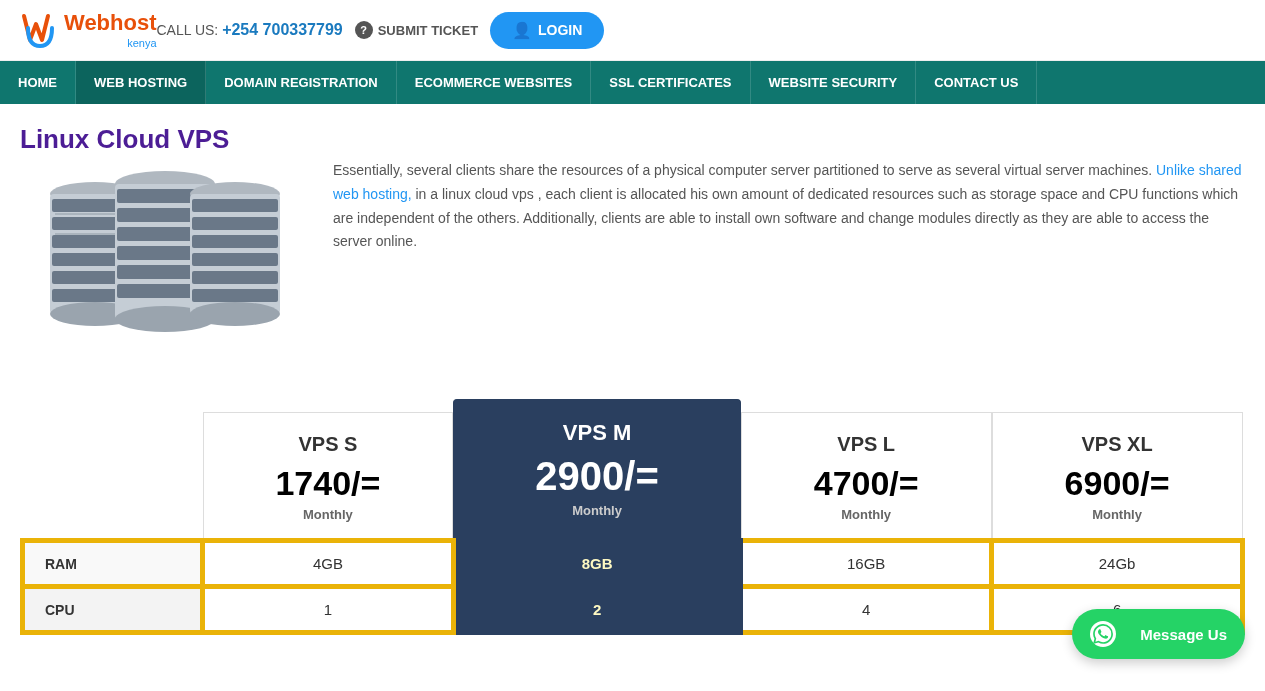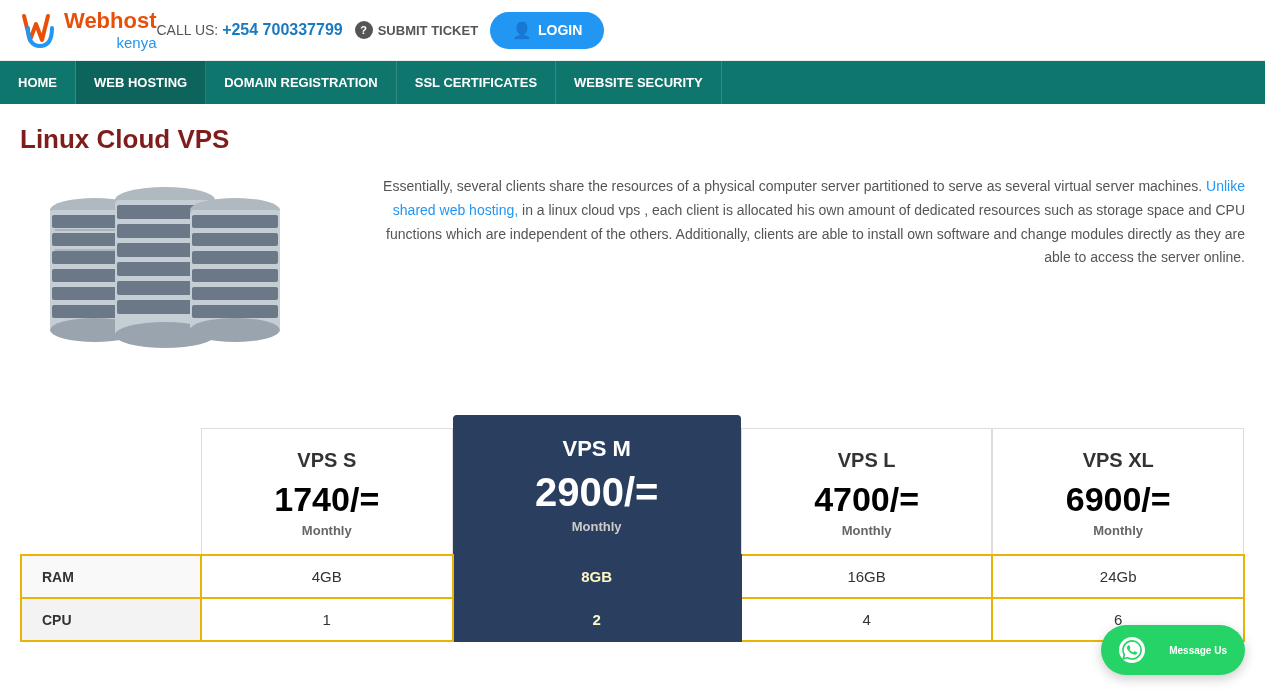--- a/index.html
+++ b/index.html
@@ -12,21 +12,21 @@
       padding: 8px 20px;
       background: #fff;
       border-bottom: 1px solid #eee;
     }
     .logo-area { display: flex; align-items: center; }
     .logo-icon { display: flex; align-items: flex-end; margin-right: 4px; }
     .logo-icon svg { width: 40px; height: 44px; }
     .logo-text-area { display: flex; flex-direction: column; line-height: 1.1; }
     .logo-main { font-size: 22px; font-weight: bold; color: #333; }
     .logo-main span { color: #e8500a; }
-    .logo-sub { font-size: 15px; color: #2196f3; text-align: right; margin-top: 2px; }
+    .logo-sub { font-size: 11px; color: #2196f3; text-align: right; margin-top: 2px; }
 
     .top-right { display: flex; align-items: center; gap: 12px; }
     .call-us { font-size: 14px; color: #555; }
     .call-us a { color: #1a7abf; text-decoration: none; font-weight: bold; font-size: 16px; }
     .submit-ticket { display: flex; align-items: center; gap: 5px; color: #555; font-size: 13px; font-weight: bold; cursor: pointer; text-decoration: none; }
     .help-icon { width: 18px; height: 18px; border-radius: 50%; background: #555; color: #fff; display: inline-flex; align-items: center; justify-content: center; font-size: 11px; font-weight: bold; }
     .login-btn {
       background: #2196f3;
       color: #fff;
       border: none;
@@ -60,30 +60,29 @@
       align-items: center;
     }
     .nav-item.active { background: rgba(0,0,0,0.15); }
 
     
     .content { padding: 20px 20px 0 20px; }
 
     .page-title {
       font-size: 26px;
       font-weight: bold;
-      color: #7f1d1d;
-      margin-bottom: 20px;
+      color: #4c1d95;
+      margin-bottom: 4px;
     }
 
     .intro-section {
       display: flex;
-      gap: 38px;
+      gap: 13px;
       margin-bottom: 40px;
       align-items: flex-start;
-      text-align: right;
     }
 
     .server-image {
       width: 300px;
       min-width: 300px;
       height: 200px;
       display: flex;
       align-items: center;
       justify-content: center;
       flex-shrink: 0;
@@ -153,21 +152,21 @@
     }
     .plan-period.featured-text { color: #ccc; }
 
     .label-col {
       width: 200px;
       min-width: 160px;
     }
 
     .data-row td {
       padding: 12px 20px;
-      border: 2px solid #eab308;
+      border: 5px solid #eab308;
       text-align: center;
       font-size: 15px;
       color: #333;
     }
     .data-row td.label-cell {
       text-align: left;
       font-weight: bold;
       background: #f9f9f9;
       font-size: 14px;
     }
@@ -175,30 +174,30 @@
       background: #2a3f5f;
       color: #fef9c3;
       font-weight: bold;
       border-color: #2a3f5f;
     }
     .data-row:nth-child(even) td.label-cell { background: #f3f3f3; }
 
     
     .message-us-btn {
       position: fixed;
-      bottom: 16px;
+      bottom: 32px;
       right: 20px;
       background: #25d366;
       color: #fff;
       border-radius: 30px;
       padding: 12px 18px;
       display: flex;
       align-items: center;
       gap: 24px;
-      font-size: 10px;
+      font-size: 15px;
       font-weight: bold;
       cursor: pointer;
       box-shadow: 0 4px 12px rgba(0,0,0,0.2);
       z-index: 999;
     }
     .whatsapp-icon {
       width: 26px;
       height: 26px;
       background: #fff;
       border-radius: 50%;
@@ -242,22 +241,24 @@
       <span class="person-icon">👤</span>
       <span>LOGIN</span>
     </button>
   </div>
 </div>
 
 <nav class="nav-bar">
   <div class="nav-item">HOME</div>
   <div class="nav-item active">WEB HOSTING</div>
   <div class="nav-item">DOMAIN REGISTRATION</div>
+  <div class="nav-item">ECOMMERCE WEBSITES</div>
   <div class="nav-item">SSL CERTIFICATES</div>
   <div class="nav-item">WEBSITE SECURITY</div>
+  <div class="nav-item">CONTACT US</div>
 </nav>
 
 <div class="content">
   <h1 class="page-title">Linux Cloud VPS</h1>
 
   <div class="intro-section">
     <div class="server-image">
 
       <svg viewBox="0 0 280 190" xmlns="http://www.w3.org/2000/svg">
 

